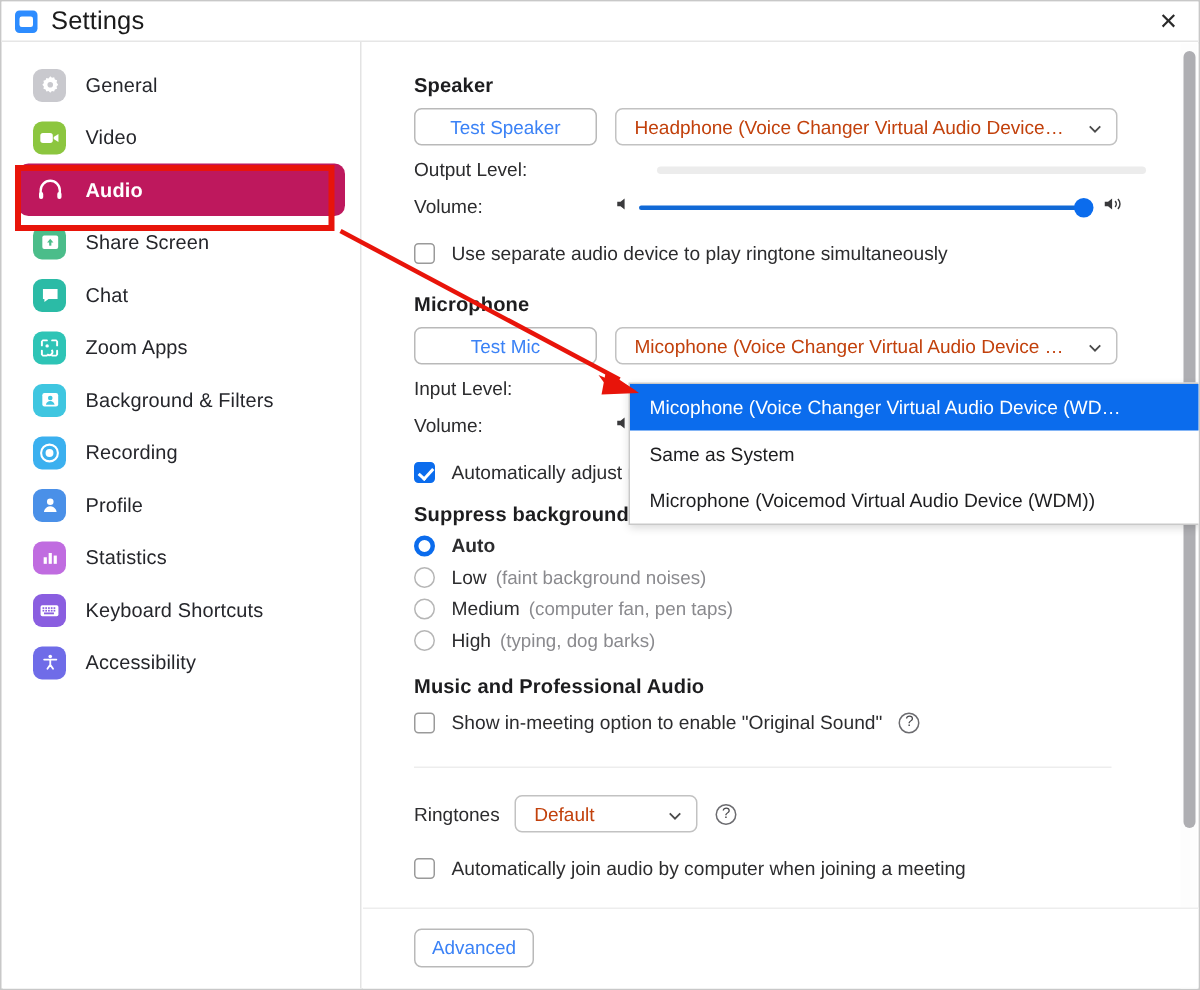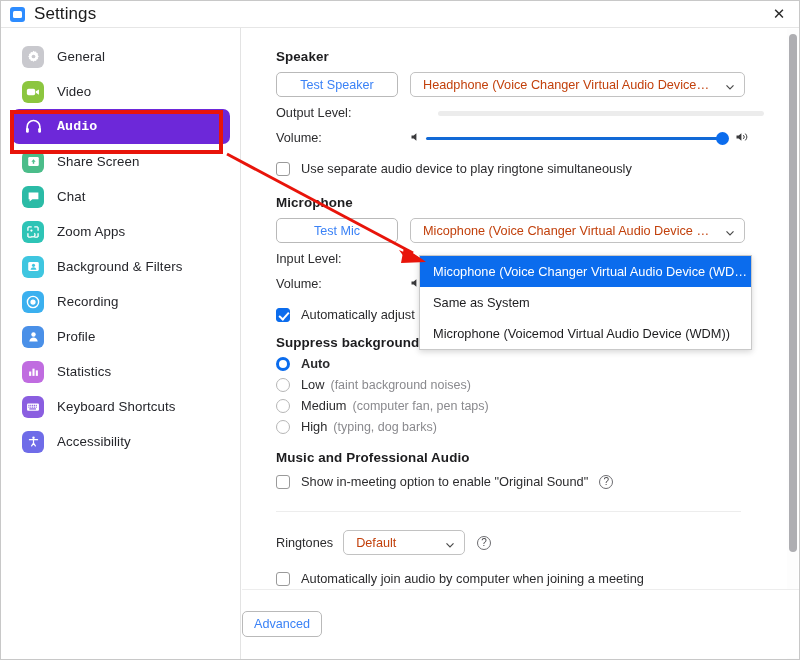--- a/index.html
+++ b/index.html
@@ -48,21 +48,21 @@
     position: absolute; left: 1px; top: 27px; width: 239px; height: 632px;
     background: #ffffff;
     border-right: 1px solid #e3e3e3;
     padding-top: 11px;
   }
   .nav-item {
     display: flex; align-items: center; height: 35px;
     margin: 0 10px; padding-left: 10px;
     border-radius: 7px; cursor: pointer;
   }
-  .nav-item.active { background: #6d28d9; font-family: Liberation Mono, monospace; }
+  .nav-item.active { background: #be185d; }
   .nav-label {
     margin-left: 13px; font-size: 13.3px; color: #25262b; letter-spacing: .1px;
   }
   .nav-item.active .nav-label { color: #ffffff; font-weight: bold; }
   .nav-ico {
     width: 22px; height: 22px; border-radius: 6px; flex: none;
     display: flex; align-items: center; justify-content: center;
     position: relative;
   }
   .nav-item.active .nav-ico { background: transparent !important; }
@@ -147,36 +147,36 @@
     width: 14px; height: 14px; border: 1.2px solid #6c6c70;
     border-radius: 50%; color: #4a4a4e; font-size: 10px;
     display: inline-flex; align-items: center; justify-content: center;
     flex: none; cursor: pointer; font-family: "Liberation Sans", sans-serif;
   }
 
   .divider { height: 1px; background: #ededed; }
 
   
   #dropdown {
-    position: absolute; left: 418px; top: 254px; width: 333px;
+    position: absolute; left: 418px; top: 254px; width: 382px;
     background: #fff; border: 1px solid #c9c9c9;
     box-shadow: 0 2px 6px rgba(0,0,0,.16); z-index: 40;
   }
   .dd-item {
     height: 31px; display: flex; align-items: center;
     padding: 0 8px 0 13px; font-size: 12.8px; color: #1d1d1f;
     white-space: nowrap; overflow: hidden; cursor: pointer;
   }
   .dd-item.sel { background: #0b6ced; color: #fff; }
 
   
   #footer {
-    position: absolute; left: 241px; bottom: 1px; width: 557px; height: 69px;
+    position: absolute; left: 241px; bottom: 1px; width: 557px; height: 53px;
     background: #fff; border-top: 1px solid #ededed;
-    display: flex; align-items: center; z-index: 30;
+    display: flex; align-items: center; padding-left: 34px; z-index: 30;
   }
   #advanced-btn { width: 80px; height: 26px; }
 
   
   #scrollbar-track {
     position: absolute; right: 1px; top: 28px; width: 11px; height: 631px;
     background: #fdfdfd; z-index: 25;
   }
   #scrollbar-thumb {
     position: absolute; right: 2px; top: 33px; width: 8px; height: 518px;

